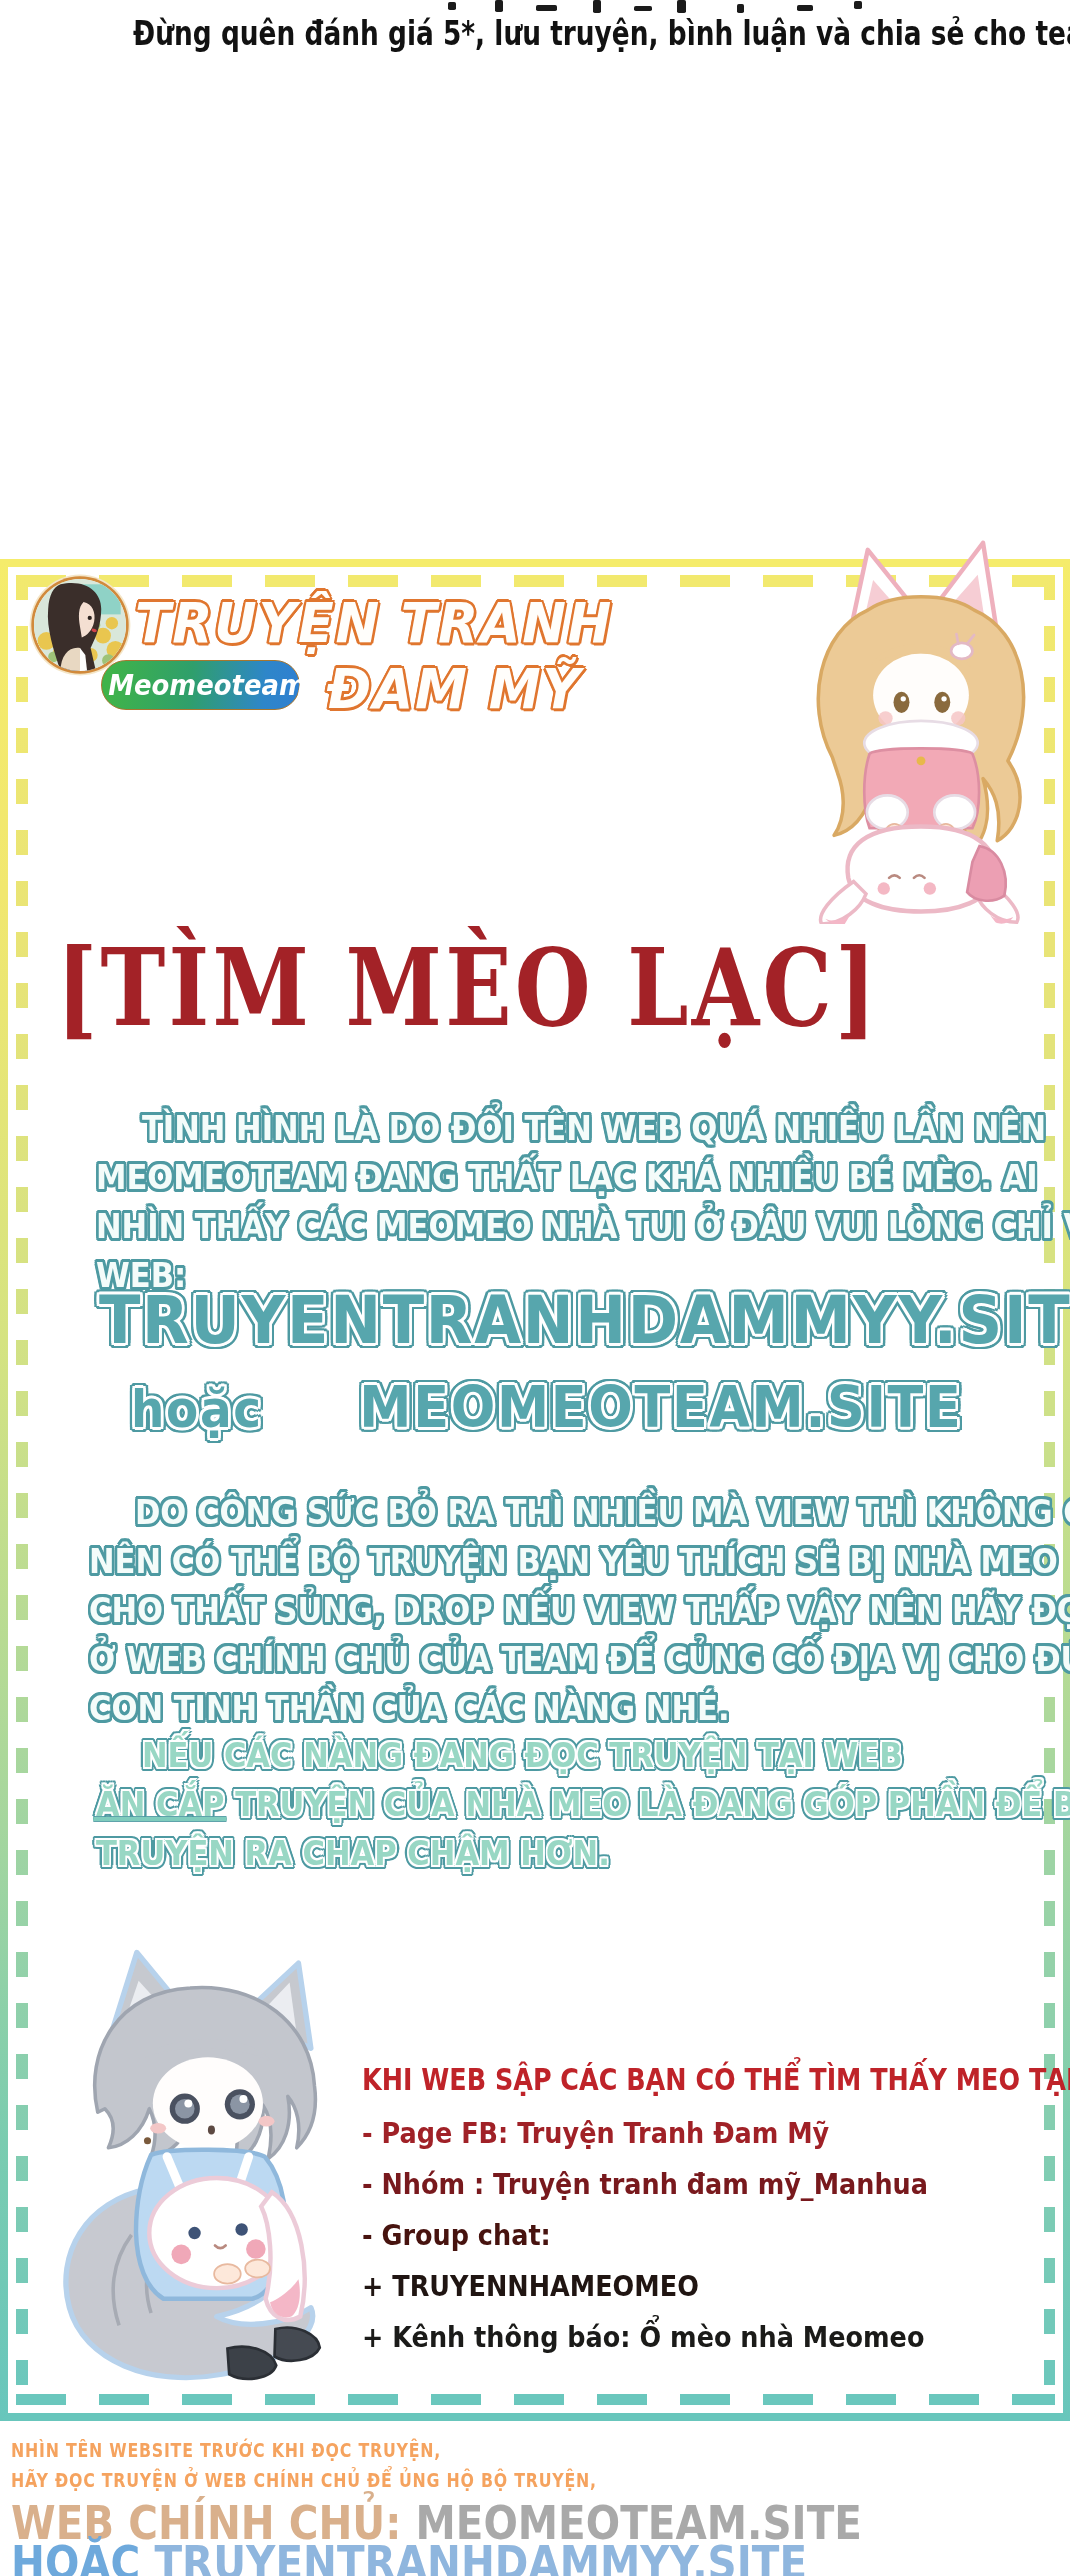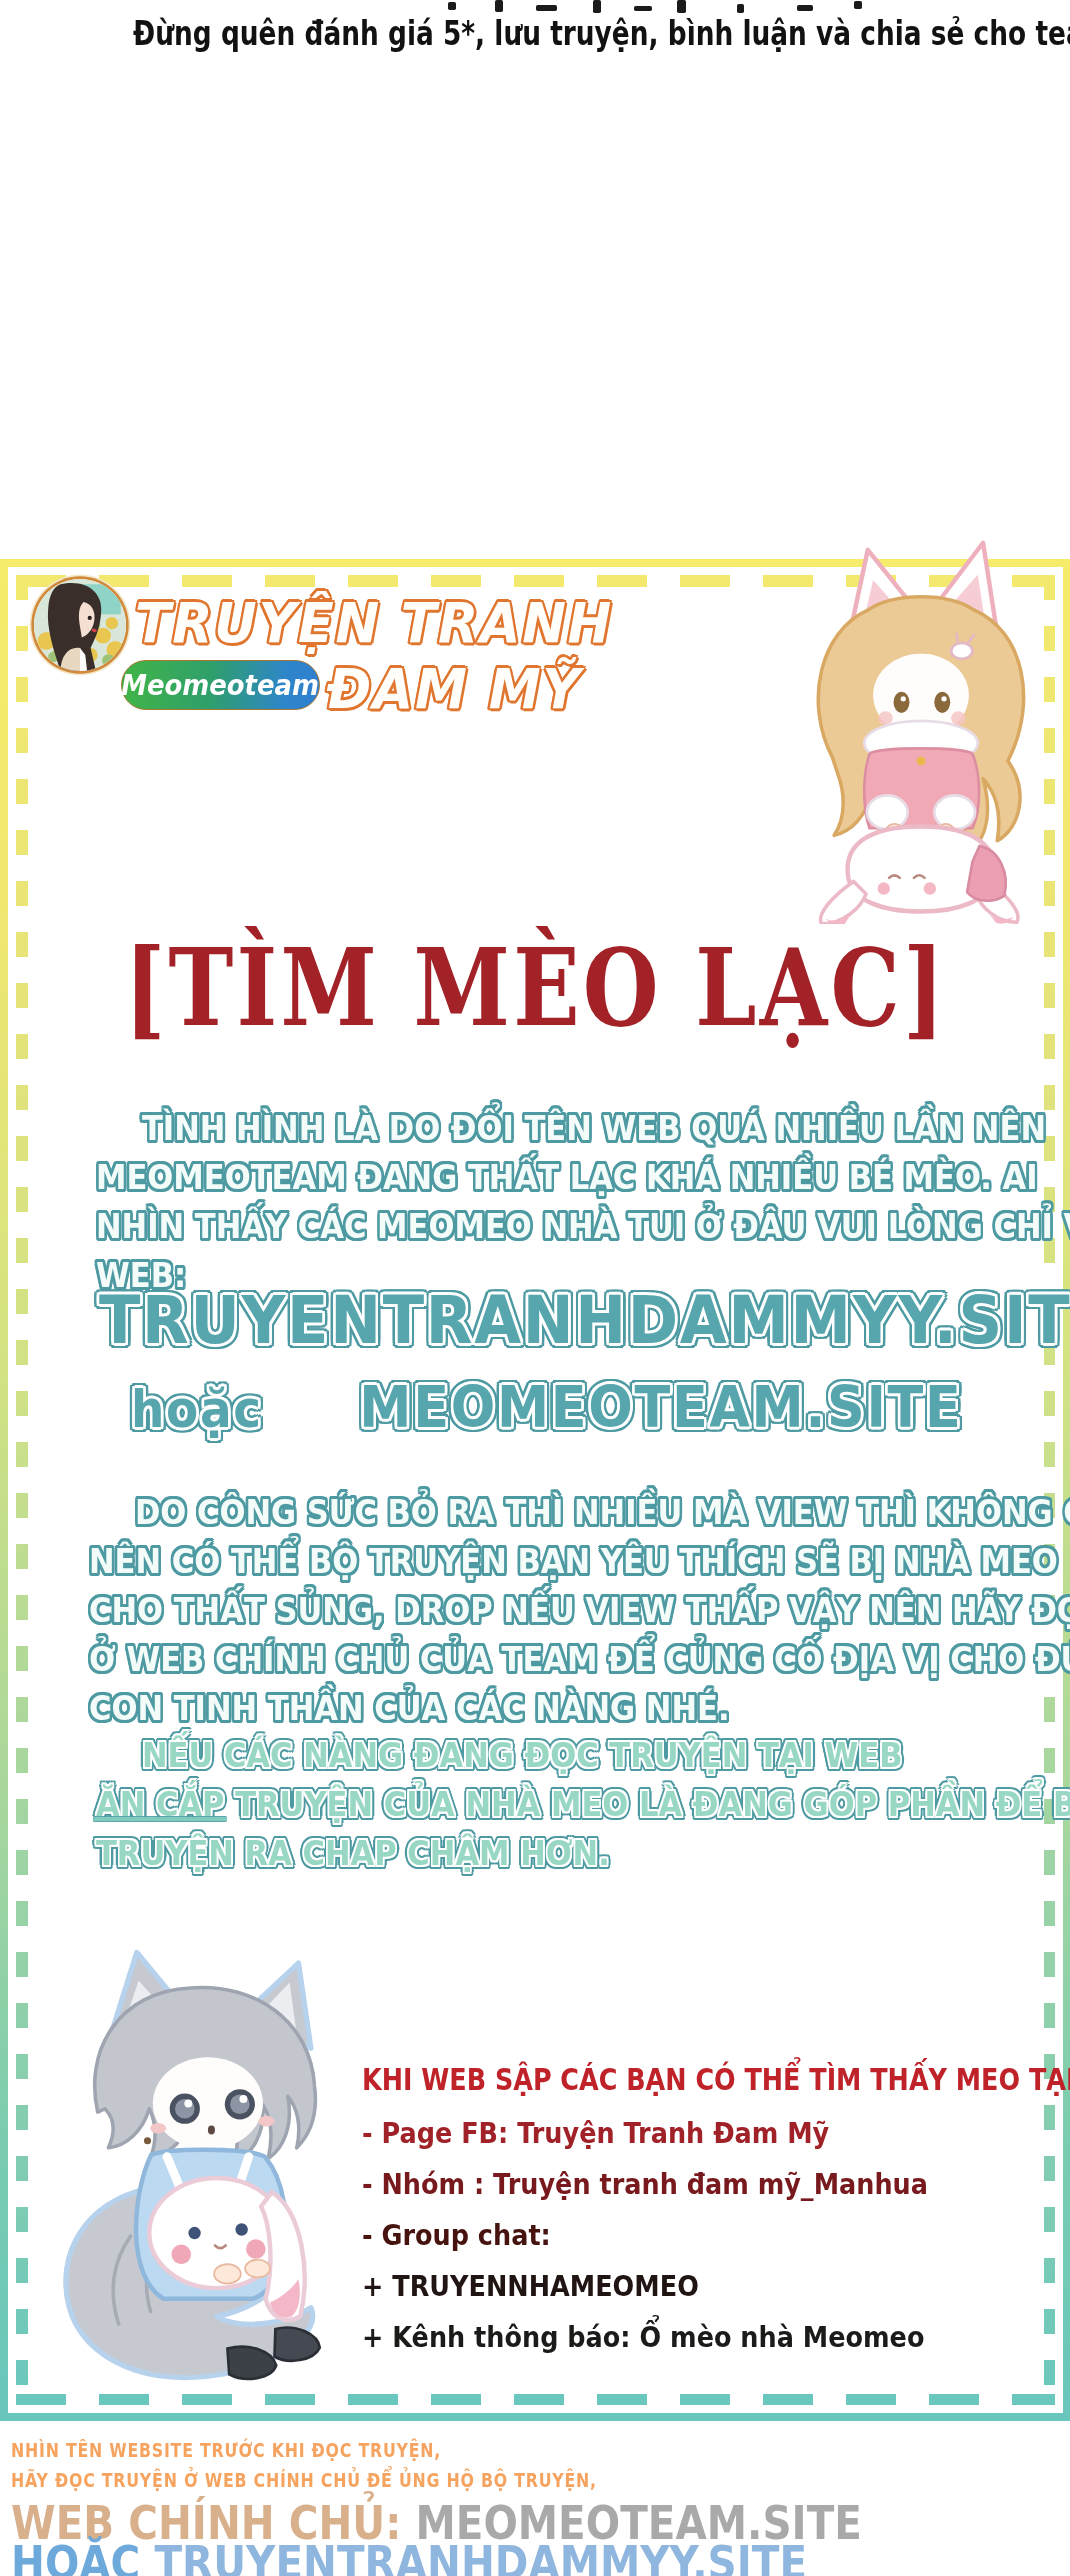--- a/index.html
+++ b/index.html
@@ -32,37 +32,37 @@
       background:linear-gradient(180deg,#f2e96e 0%,#e9e476 20%,#cfe187 45%,#9ed4a4 70%,#6ac7bd 100%);
       -webkit-mask-image:repeating-linear-gradient(180deg,#000 0 25px,transparent 25px 51px);
       mask-image:repeating-linear-gradient(180deg,#000 0 25px,transparent 25px 51px);}
   .dash-left{left:16px;} .dash-right{right:16px;}
 
   
   .avatar{position:absolute;top:579px;left:34px;width:92px;height:92px;border-radius:50%;
           overflow:hidden;box-shadow:0 0 0 2.7px #d18a3c, 0 0 0 4.4px #f4e6c8;}
   .badge{position:absolute;top:660px;left:101px;width:197px;height:48px;border-radius:25px;
          background:linear-gradient(95deg,#3fb34a 5%,#2f9f6b 45%,#2e86c9 82%,#2f7fd1 100%);
-         border:1.8px solid #a8762e;display:flex;align-items:center;justify-content:center;margin-left:20px;}
+         border:1.8px solid #a8762e;display:flex;align-items:center;justify-content:flex-start;}
   .badge span{color:#fff;font-weight:800;font-style:italic;font-size:27.5px;letter-spacing:0px;
               transform:scaleX(0.94);}
   .logoline{position:absolute;white-space:nowrap;font-weight:900;font-style:italic;
             color:#fffefb;letter-spacing:1.8px;
             text-shadow:1.8px 0 #e0762f,-1.8px 0 #e0762f,0 1.8px #e0762f,0 -1.8px #e0762f,
                         1.8px 1.8px #e0762f,-1.8px 1.8px #e0762f,1.8px -1.8px #e0762f,-1.8px -1.8px #e0762f,
                         2.7px 0.9px #e0762f,-2.7px 0.9px #e0762f,0.9px 2.7px #e0762f,-0.9px -2.7px #e0762f;}
   .logoline1{top:591px;left:135px;font-size:55px;transform:scaleX(0.95);transform-origin:left top;}
   .logoline2{top:657px;left:327px;font-size:55px;transform:scaleX(0.95);transform-origin:left top;}
 
   
   .sticker-catgirl{position:absolute;top:525px;left:779px;width:284px;height:399px;}
   .sticker-wolfboy{position:absolute;top:1924px;left:16px;width:382px;height:484px;}
 
   
-  .big-title{position:absolute;top:925px;left:0;width:1071px;text-align:center;}
+  .big-title{position:absolute;top:925px;left:0;width:1071px;}
   .big-title span{display:inline-block;font-family:"DejaVu Serif","Liberation Serif",serif;
       font-weight:bold;font-size:99px;color:#a32227;letter-spacing:3.6px;
       transform:scale(0.88,1.08);transform-origin:center top;white-space:nowrap;}
 
   
   .para{position:absolute;font-weight:800;white-space:nowrap;transform-origin:left top;}
   .ow{color:#f4fcfa;
       text-shadow:2.7px 0 #4e9aa2,-2.7px 0 #4e9aa2,0 2.7px #4e9aa2,0 -2.7px #4e9aa2,
       1.8px 1.8px #4e9aa2,-1.8px 1.8px #4e9aa2,1.8px -1.8px #4e9aa2,-1.8px -1.8px #4e9aa2,
       2.7px 1.8px #4e9aa2,-2.7px 1.8px #4e9aa2,2.7px -1.8px #4e9aa2,-2.7px -1.8px #4e9aa2,

